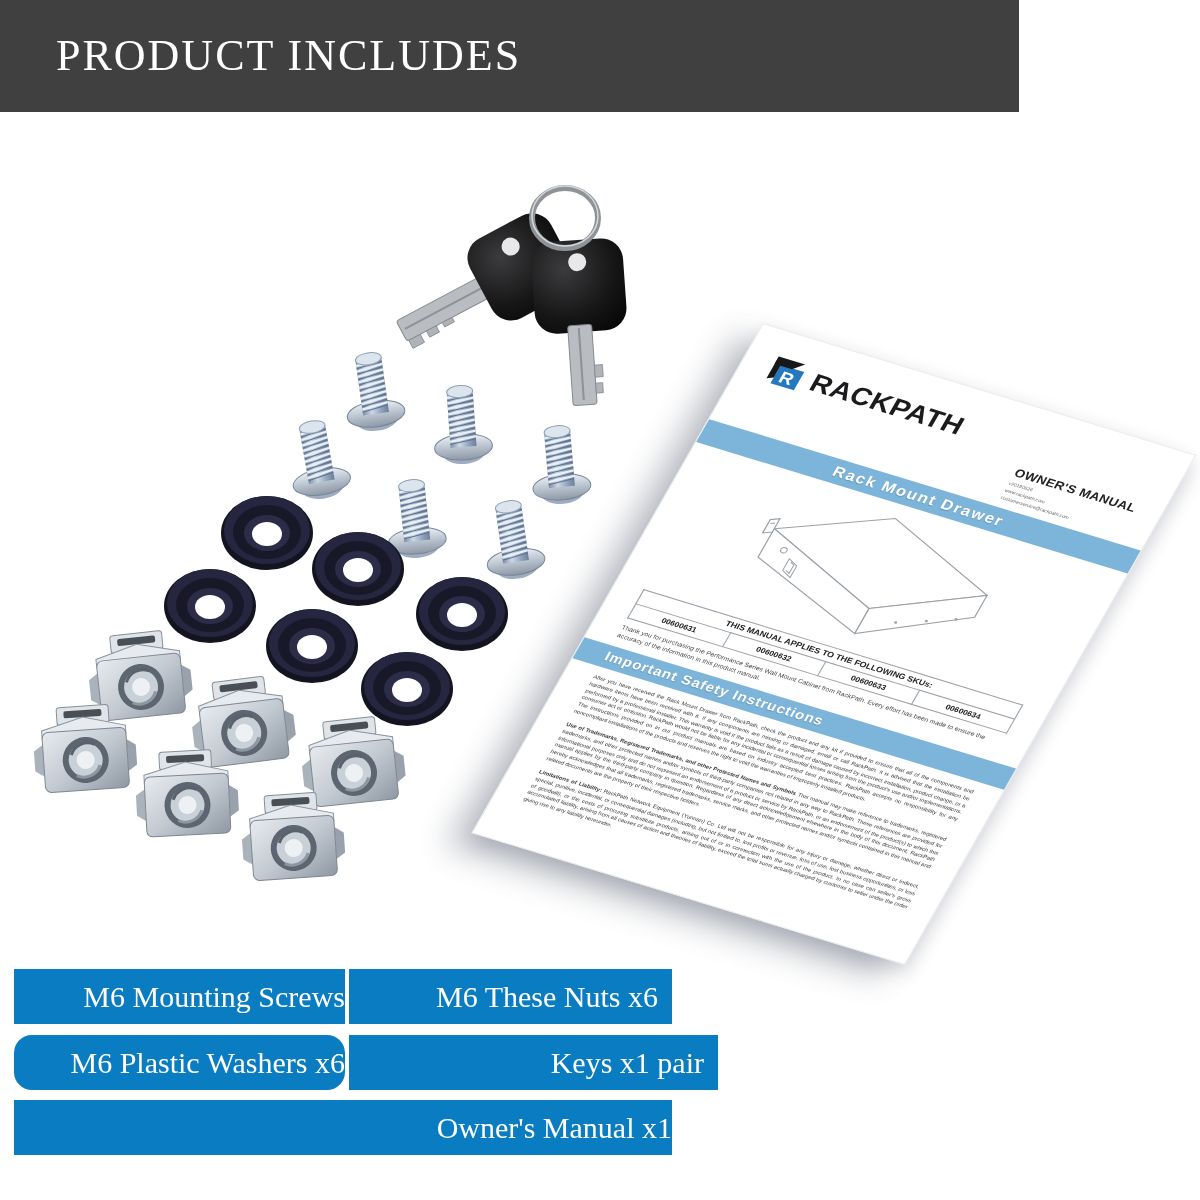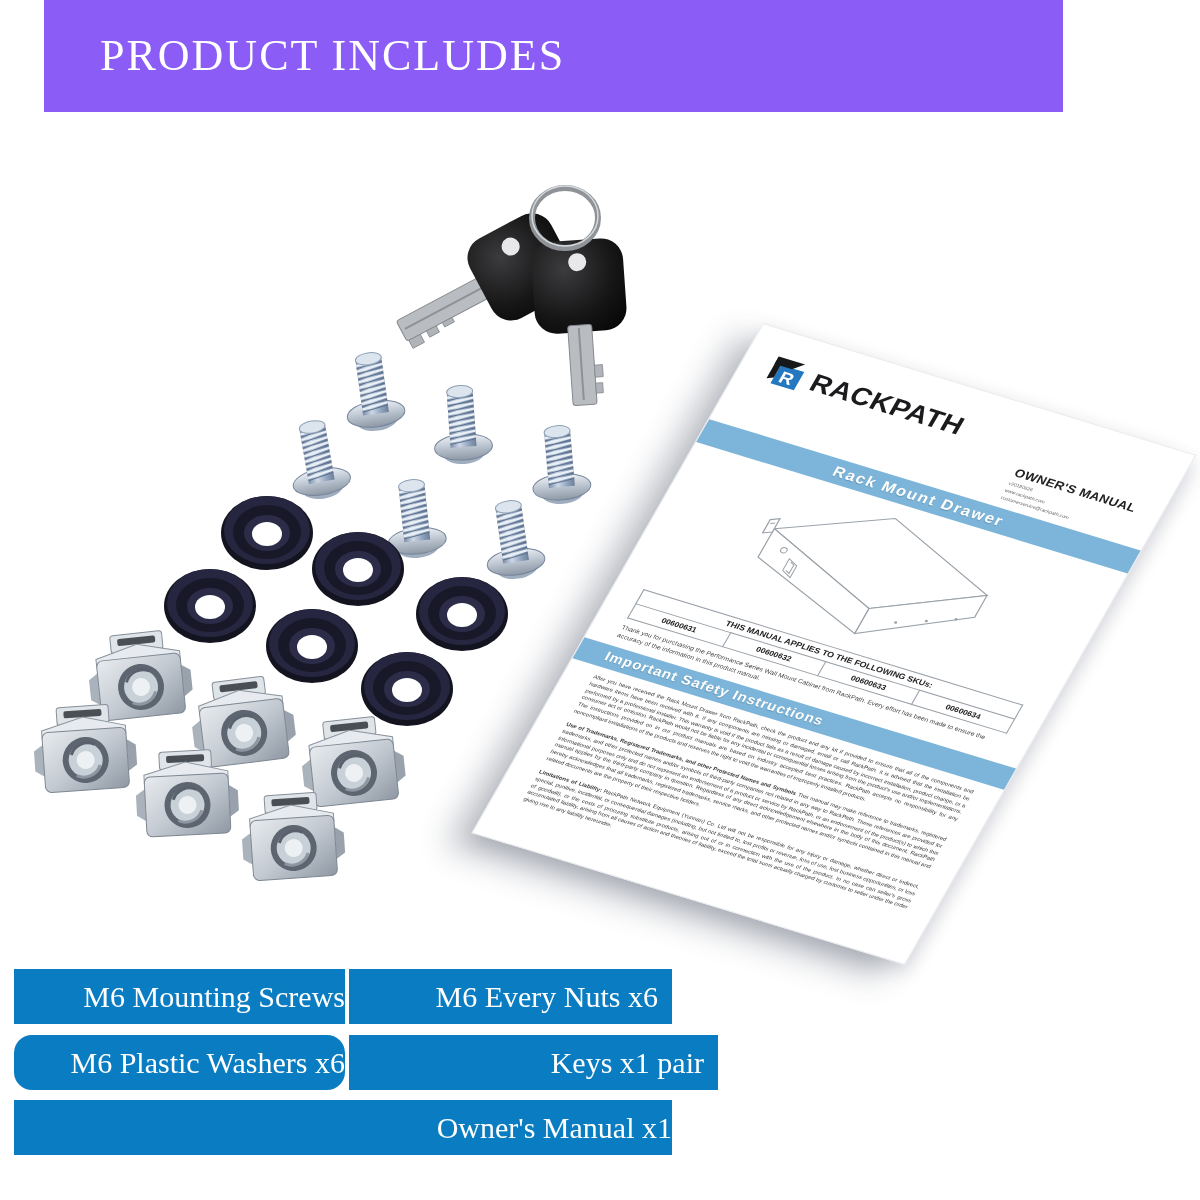--- a/index.html
+++ b/index.html
@@ -1,20 +1,20 @@
 <!DOCTYPE html>
 <html><head>
 <meta charset="utf-8">
 <style>
   html,body{margin:0;padding:0;}
   body{width:1200px;height:1200px;position:relative;background:#ffffff;overflow:hidden;
        font-family:"Liberation Sans",sans-serif;}
 
   
-  .top-banner{position:absolute;left:0;top:0;width:1019px;height:112px;background:#8b5cf6;margin-left:44px;}
+  .top-banner{position:absolute;left:0;top:0;width:1019px;height:112px;background:#404040;}
   .top-banner h1{margin:0;padding:0 0 0 56px;line-height:112px;font-family:"Liberation Serif",serif;
        font-weight:400;font-size:44px;letter-spacing:2px;color:#ffffff;}
 
   
   .scene{position:absolute;left:0;top:112px;width:1200px;height:856px;}
   .scene .item{position:absolute;}
   .screw{width:64px;height:88px;}
   .washer{width:96px;height:84px;}
   .cagenut{width:104px;height:92px;}
   .keys{left:375px;top:58px;width:270px;height:240px;} 
@@ -262,16 +262,16 @@
 
     <div class="mp-body">
       <p><span>After you have received the Rack Mount Drawer from RackPath, check the product and any kit if provided to ensure that all of the components and hardware items have been received with it. If any components are missing or damaged, email or call RackPath. It is advised that the installation be performed by a professional installer. This warranty is void if the product fails as a result of damage caused by incorrect installation, product change, or a consumer act or omission. RackPath would not be liable for any incidental or consequential losses arising from the product's use and/or implementations. The instructions provided on in our product manuals are based on industry accepted best practices. RackPath accepts no responsibility for any noncompliant installations of the products and reserves the right to void the warranties of improperly installed products.</span></p>
       <p><b>Use of Trademarks, Registered Trademarks, and other Protected Names and Symbols</b><span>This manual may make reference to trademarks, registered trademarks, and other protected names and/or symbols of third-party companies not related in any way to RackPath. These references are provided for informational purposes only and do not represent an endorsement of a product or service by RackPath, or an endorsement of the product(s) to which this manual applies by the third-party company in question. Regardless of any direct acknowledgement elsewhere in the body of this document, RackPath hereby acknowledges that all trademarks, registered trademarks, service marks, and other protected names and/or symbols contained in this manual and related documents are the property of their respective holders.</span></p>
       <p><b>Limitations of Liability:</b><span>RackPath Network Equipment (Yunnan) Co. Ltd will not be responsible for any injury or damage, whether direct or indirect, special, punitive, incidental, or consequential damages (including, but not limited to, lost profits or revenue, loss of use, lost business opportunities, or loss of goodwill), or the costs of procuring substitute products, arising out of or in connection with the use of the product. In no case can seller's gross accumulated liability, arising from all causes of action and theories of liability, exceed the total sums actually charged by customer to seller under the order giving rise to any liability hereunder.</span></p>
     </div>
   </section>
 </main>
 
 <div class="label-box label-center lb1">M6 Mounting Screws x6</div>
-<div class="label-box label-right  lb2">M6 Every Nuts x6</div>
+<div class="label-box label-right  lb2">M6 These Nuts x6</div>
 <div class="label-box label-center lb3">M6 Plastic Washers x6</div>
 <div class="label-box label-right  lb4">Keys x1 pair</div>
 <div class="label-box label-center lb5">Owner's Manual x1</div>
 
 </body></html>

